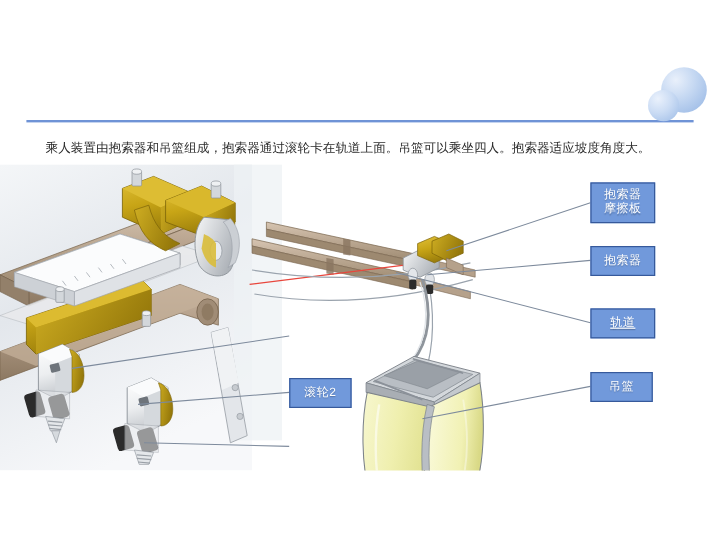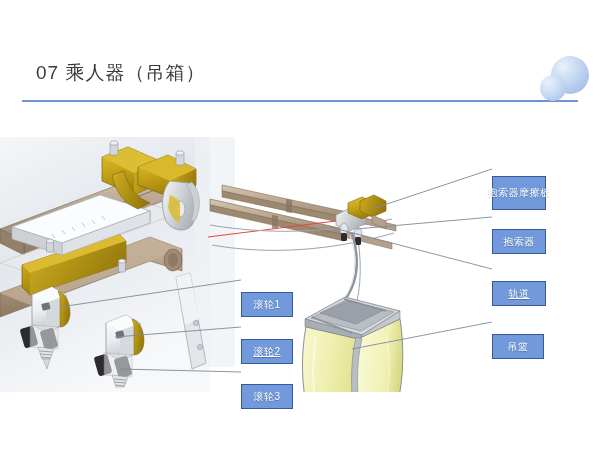--- a/index.html
+++ b/index.html
@@ -67,39 +67,38 @@
   
   .label-box {
     position: absolute;
     background: #7199db;
     border: 1px solid #36599b;
     color: #ffffff;
     font-size: 10px;
     line-height: 12px;
     text-align: center;
     display: flex;
-    flex-direction: row;
+    flex-direction: column;
     align-items: center;
     justify-content: center;
     letter-spacing: 0.5px;
     text-shadow: 0 1px 1px rgba(0,0,0,.25);
-    margin-top: 24px;
   }
   .label-box span { display: block; white-space: nowrap; }
 </style>
 </head>
 <body>
 
 <div id="slide">
 
-  <div class="slide-title">07 乘人器（吊箱）</div>
   <div class="title-rule"></div>
   <div class="deco-circle big"></div>
   <div class="deco-circle small"></div>
 
+  <div class="body-text">乘人装置由抱索器和吊篮组成，抱索器通过滚轮卡在轨道上面。吊篮可以乘坐四人。抱索器适应坡度角度大。</div>
 
   <div id="figure">
     <svg width="520" height="255" viewBox="0 0 520 255" xmlns="http://www.w3.org/2000/svg">
       <defs>
         <linearGradient id="bgGrad" x1="0" y1="0" x2="0.4" y2="1">
           <stop offset="0%" stop-color="#f4f6f8"></stop>
           <stop offset="45%" stop-color="#e3e7ec"></stop>
           <stop offset="100%" stop-color="#f7f8fa"></stop>
         </linearGradient>
         <linearGradient id="railG" x1="0" y1="0" x2="0" y2="1">
@@ -356,28 +355,22 @@
         <line x1="120" y1="232" x2="241" y2="235"></line>
 
         <line x1="372" y1="72" x2="492" y2="32"></line>
         <line x1="356" y1="92" x2="492" y2="80"></line>
         <line x1="330" y1="90" x2="492" y2="132"></line>
         <line x1="352" y1="212" x2="492" y2="185"></line>
       </g>
     </svg>
   </div>
 
-  <div class="label-box" style="left:241px; top:268px; width:52px; height:25px;">
-    <span>滚轮1</span>
-  </div>
-  <div class="label-box" style="left:241px; top:315px; width:52px; height:25px;text-decoration:underline;">
+  <div class="label-box" style="left:241px; top:315px; width:52px; height:25px;">
     <span>滚轮2</span>
-  </div>
-  <div class="label-box" style="left:241px; top:360px; width:52px; height:25px;">
-    <span>滚轮3</span>
   </div>
 
   <div class="label-box" style="left:492px; top:152px; width:54px; height:34px;">
     <span>抱索器</span>
     <span>摩擦板</span>
   </div>
   <div class="label-box" style="left:492px; top:205px; width:54px; height:25px;">
     <span>抱索器</span>
   </div>
   <div class="label-box" style="left:492px; top:257px; width:54px; height:25px;text-decoration:underline;">

